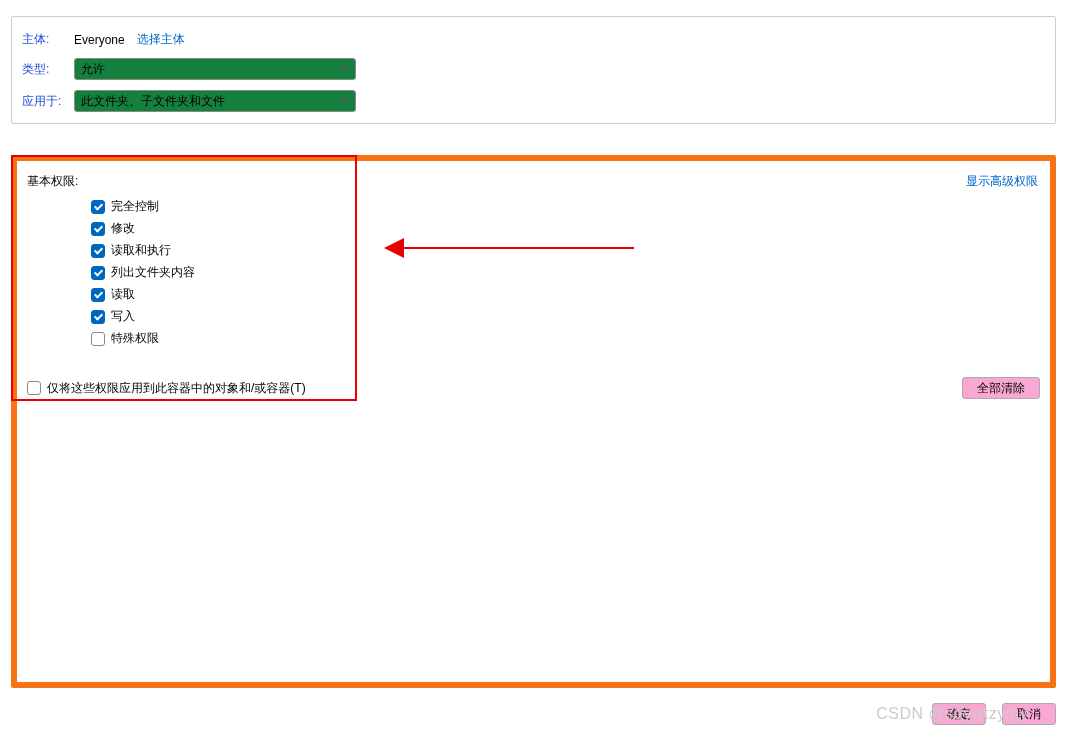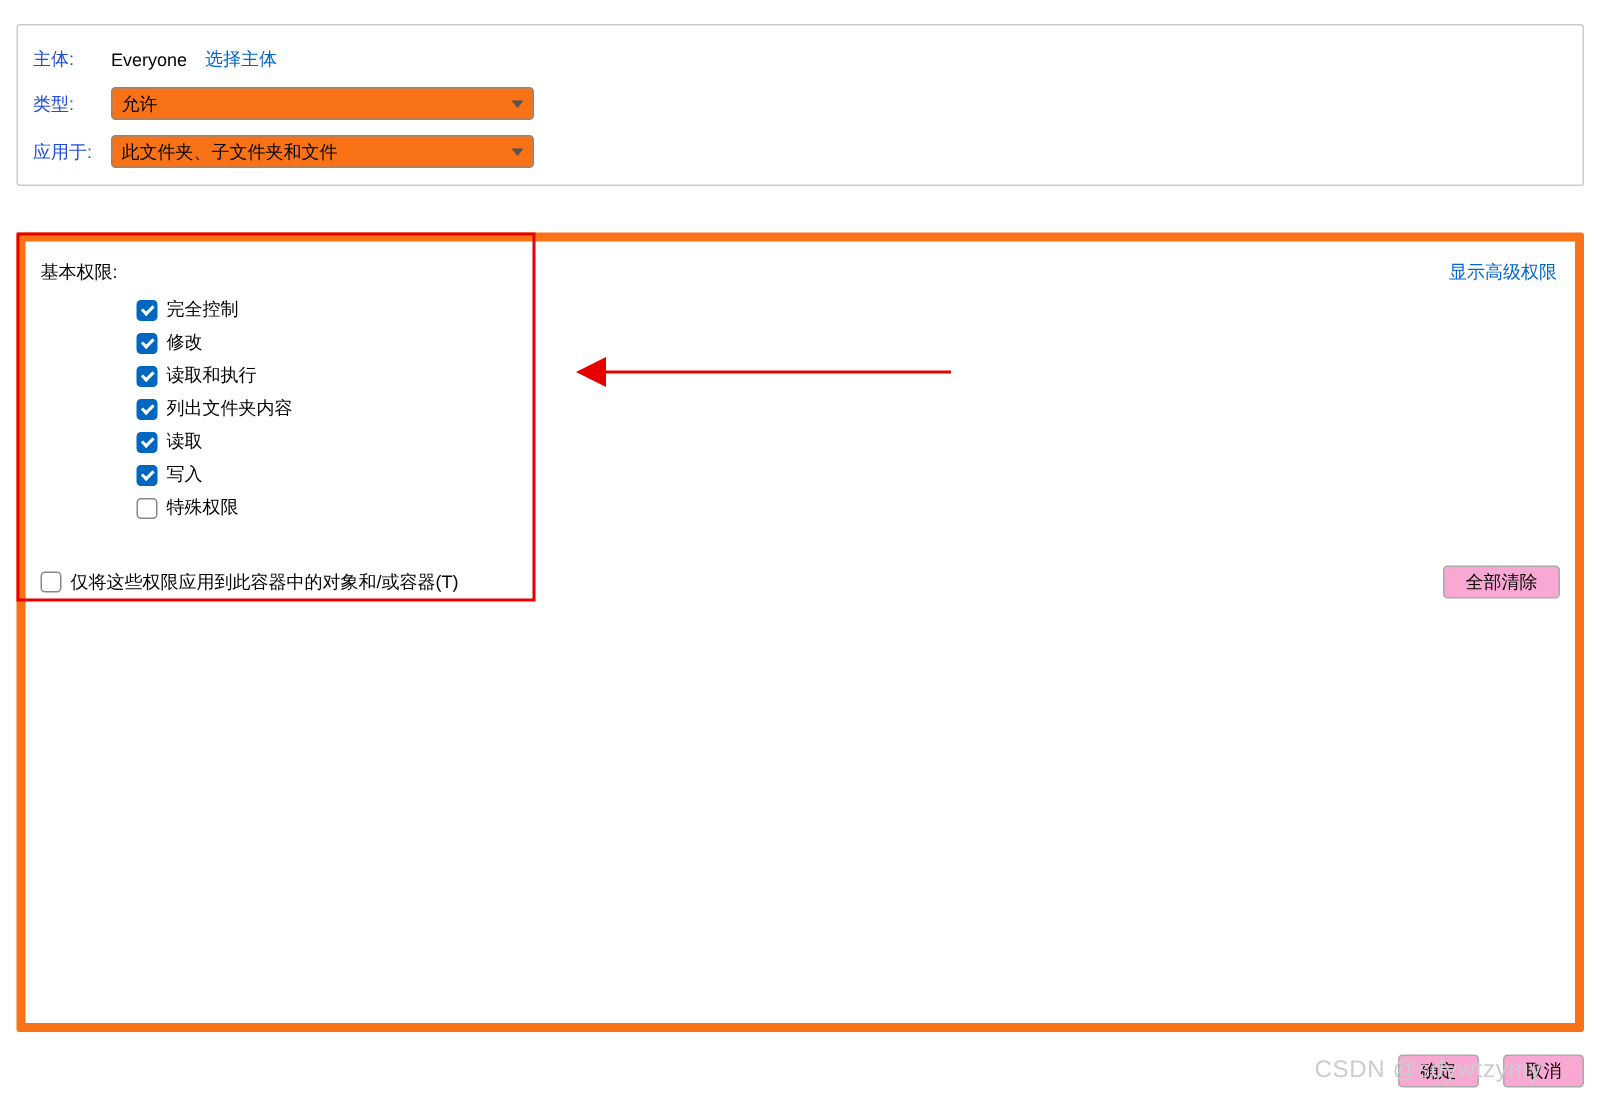--- a/index.html
+++ b/index.html
@@ -17,21 +17,21 @@
   padding: 14px 10px 10px 10px;
 }
 .row { display: flex; align-items: center; margin-bottom: 10px; }
 .row-label { width: 52px; color: #1d4ed8; }
 .principal-value { margin-right: 12px; }
 .link { color: #0066cc; cursor: pointer; }
 .combo {
   display: flex; justify-content: space-between; align-items: center;
   width: 282px; height: 22px;
   border: 1px solid #888; border-radius: 3px;
-  padding: 0 6px 0 6px; background: #f97316; color: #000;
+  padding: 0 6px 0 6px; background: #15803d; color: #000;
 }
 .combo .chev { width: 0; height: 0; border-left: 4px solid transparent; border-right: 4px solid transparent; border-top: 5px solid #555; }
 
 .panel-perm {
   position: absolute; top: 155px; left: 11px; right: 12px; bottom: 45px;
   border: 6px solid #f97316; border-radius: 2px;
   padding: 12px 10px 10px 10px;
 }
 .highlight-box {
   position: absolute; top: 155px; left: 11px;

